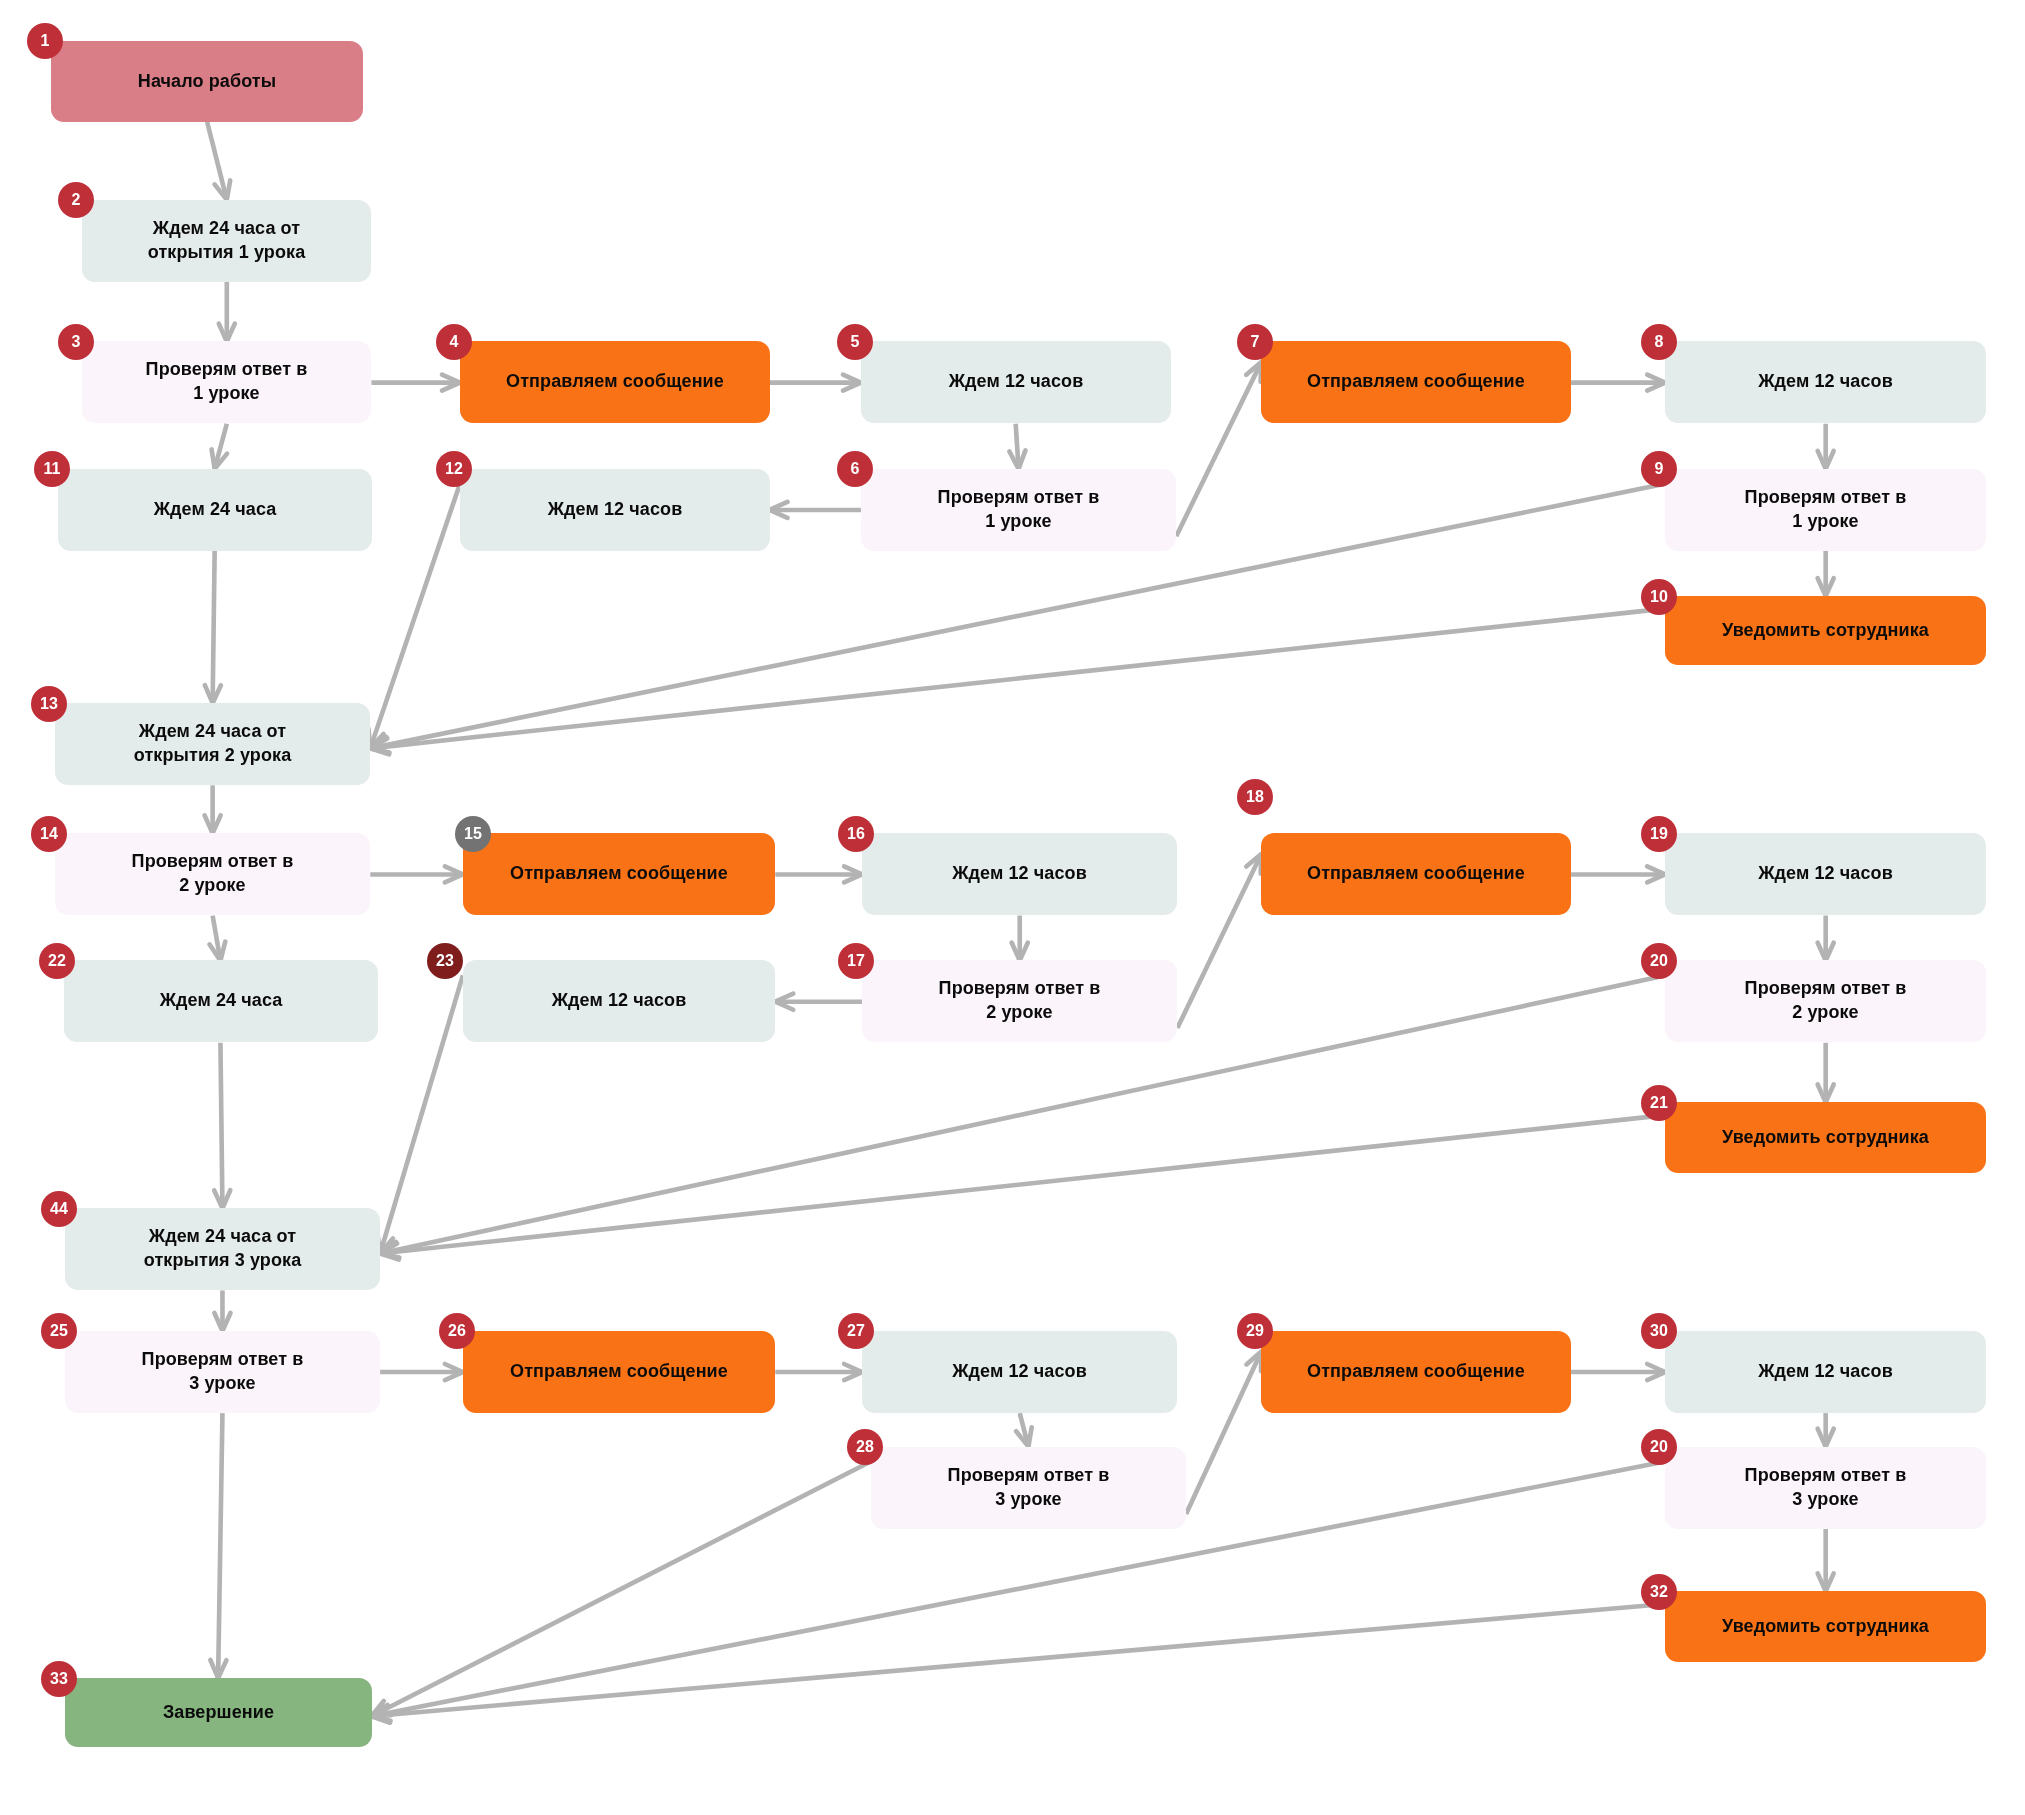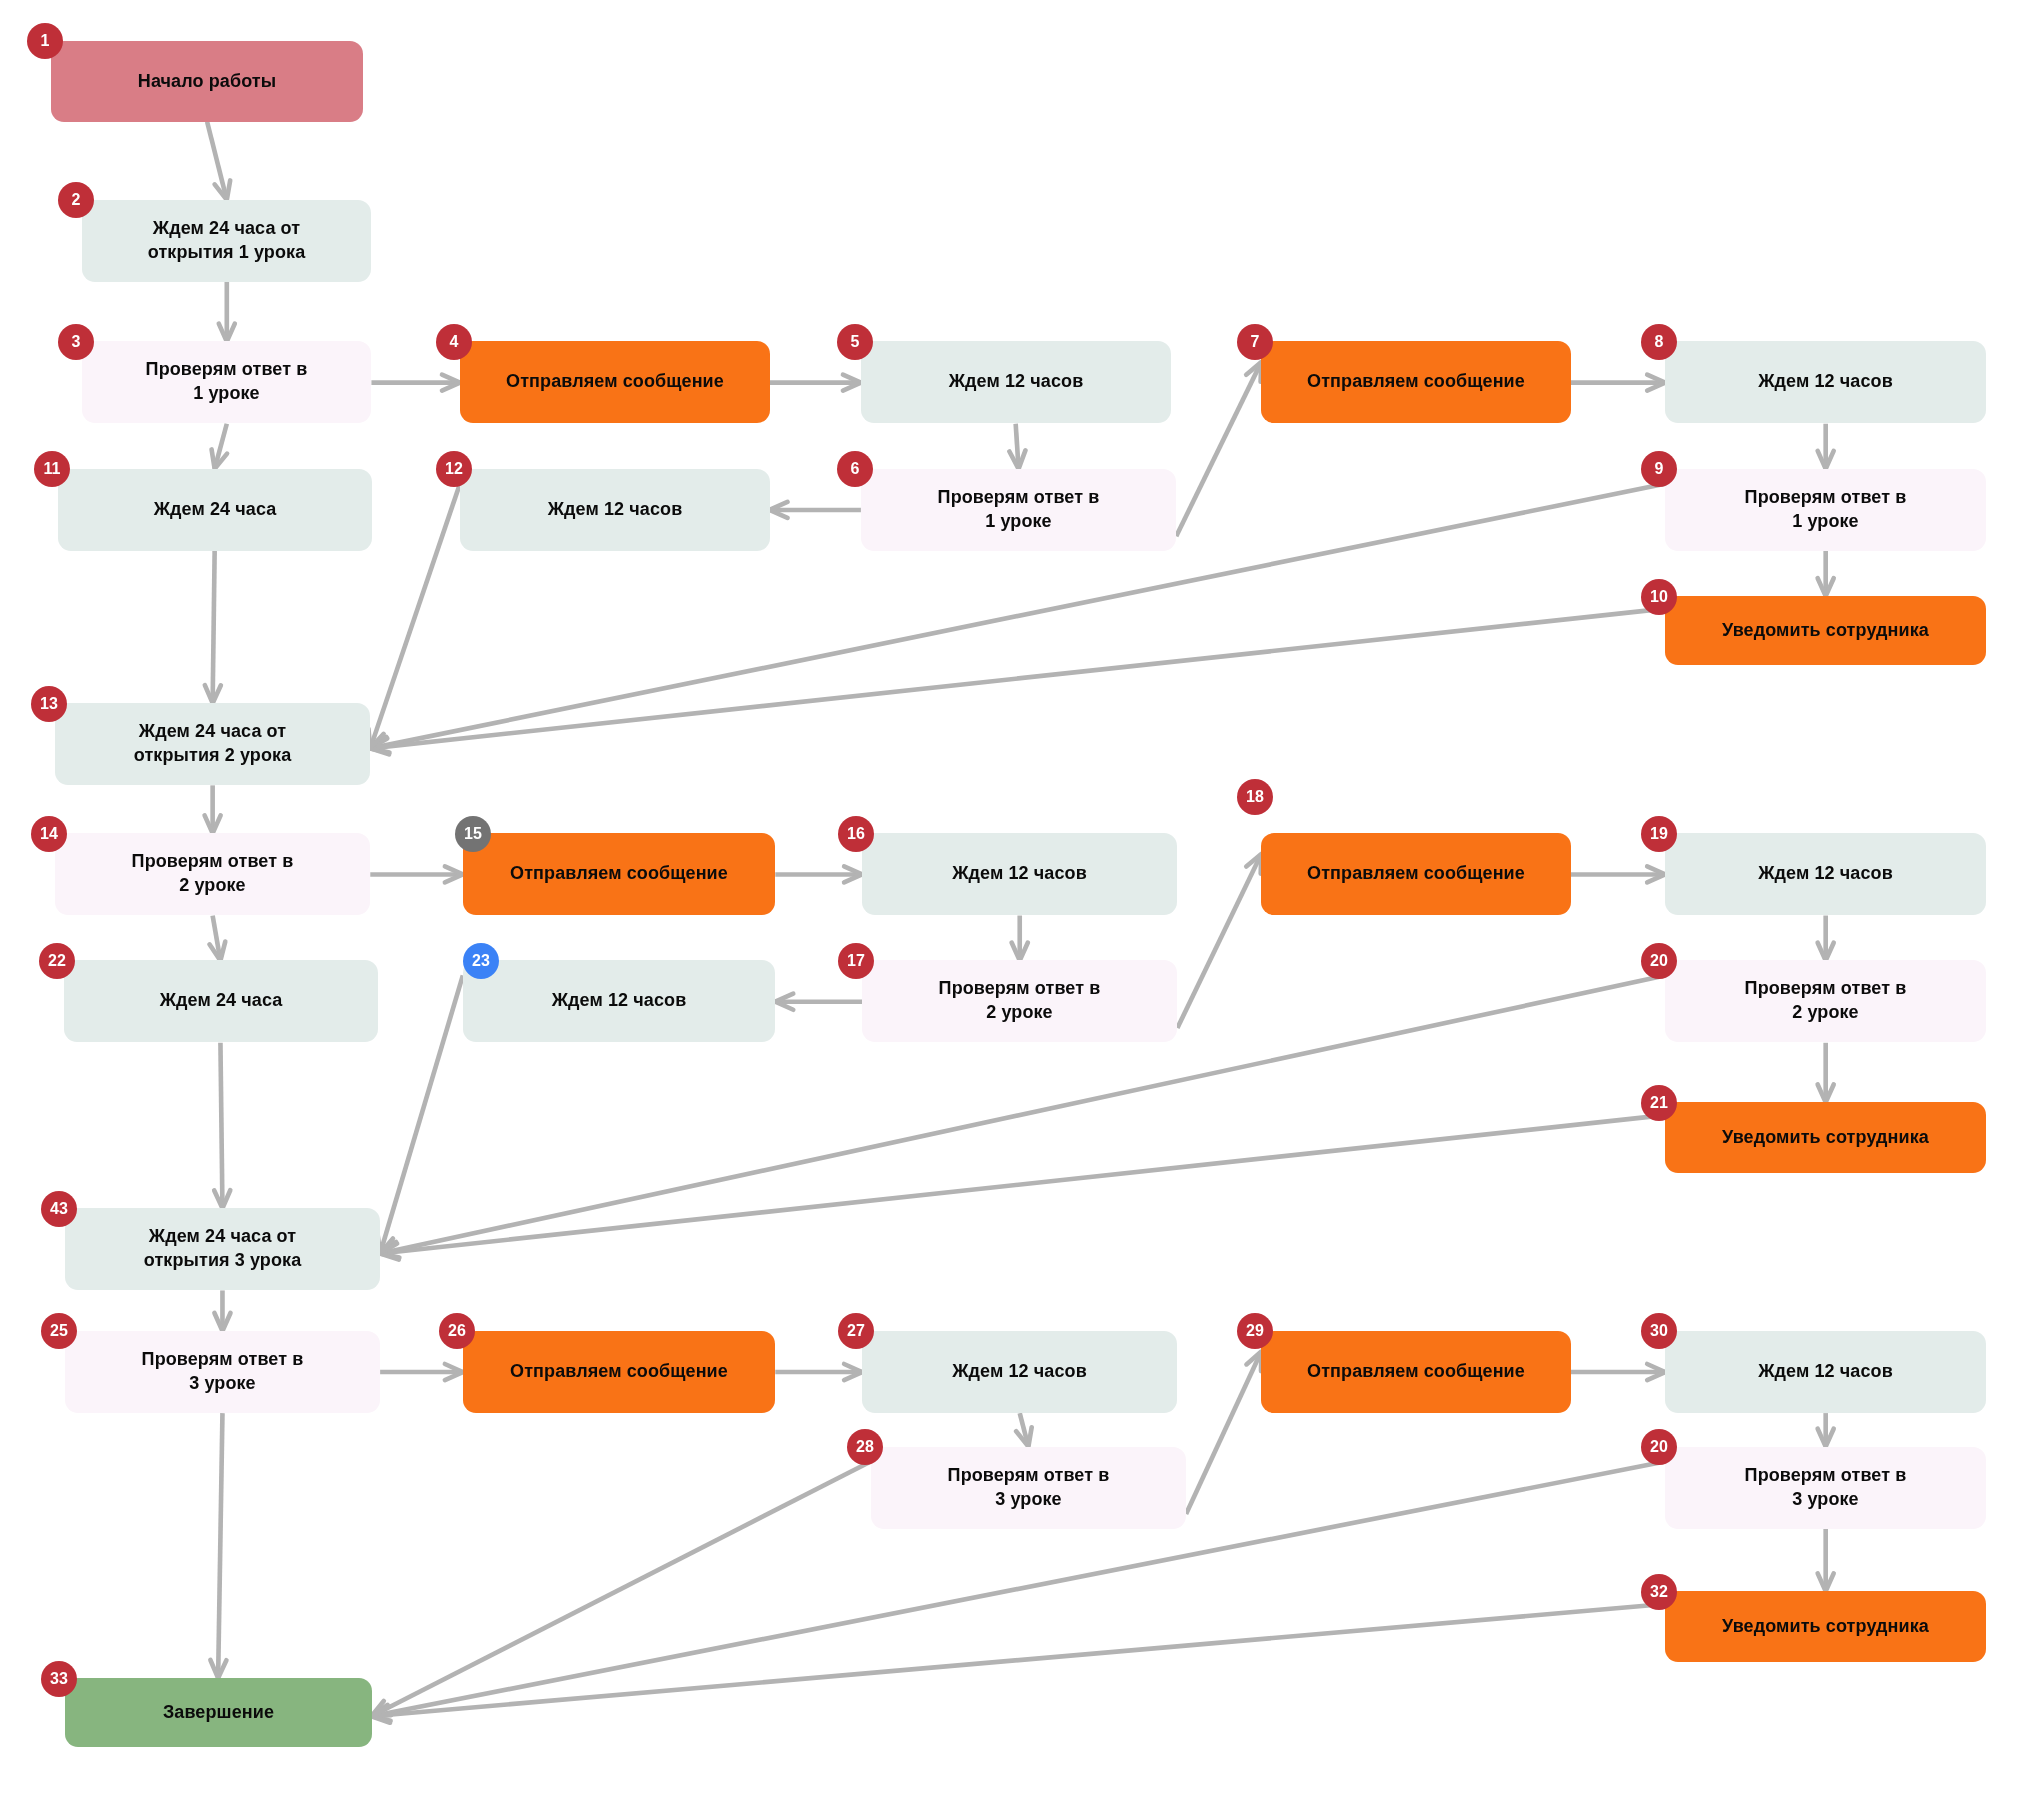--- a/index.html
+++ b/index.html
@@ -280,26 +280,26 @@
         <span class="label">Уведомить сотрудника</span>
       </div>
       <div class="badge" style="left: 1641px; top: 1085px; background: rgb(191, 47, 56); color: rgb(255, 255, 255);">21</div>
       <div class="node t-wait" style="left: 64px; top: 960px; width: 314px; height: 82px;">
         <span class="label">Ждем 24 часа</span>
       </div>
       <div class="badge" style="left: 39px; top: 943px; background: rgb(191, 47, 56); color: rgb(255, 255, 255);">22</div>
       <div class="node t-wait" style="left: 463px; top: 960px; width: 312px; height: 82px;">
         <span class="label">Ждем 12 часов</span>
       </div>
-      <div class="badge" style="left: 463px; top: 943px; background: #3b82f6; color: rgb(255, 255, 255);">23</div>
+      <div class="badge" style="left: 427px; top: 943px; background: #7f1d1d; color: rgb(255, 255, 255);">23</div>
       <div class="node t-wait" style="left: 65px; top: 1208px; width: 315px; height: 82px;">
         <span class="label">Ждем 24 часа от
 открытия 3 урока</span>
       </div>
-      <div class="badge" style="left: 41px; top: 1191px; background: rgb(191, 47, 56); color: rgb(255, 255, 255);">43</div>
+      <div class="badge" style="left: 41px; top: 1191px; background: rgb(191, 47, 56); color: rgb(255, 255, 255);">44</div>
       <div class="node t-check" style="left: 65px; top: 1331px; width: 315px; height: 82px;">
         <span class="label">Проверям ответ в
 3 уроке</span>
       </div>
       <div class="badge" style="left: 41px; top: 1313px; background: rgb(191, 47, 56); color: rgb(255, 255, 255);">25</div>
       <div class="node t-msg" style="left: 463px; top: 1331px; width: 312px; height: 82px;">
         <span class="label">Отправляем сообщение</span>
       </div>
       <div class="badge" style="left: 439px; top: 1313px; background: rgb(191, 47, 56); color: rgb(255, 255, 255);">26</div>
       <div class="node t-wait" style="left: 862px; top: 1331px; width: 315px; height: 82px;">

